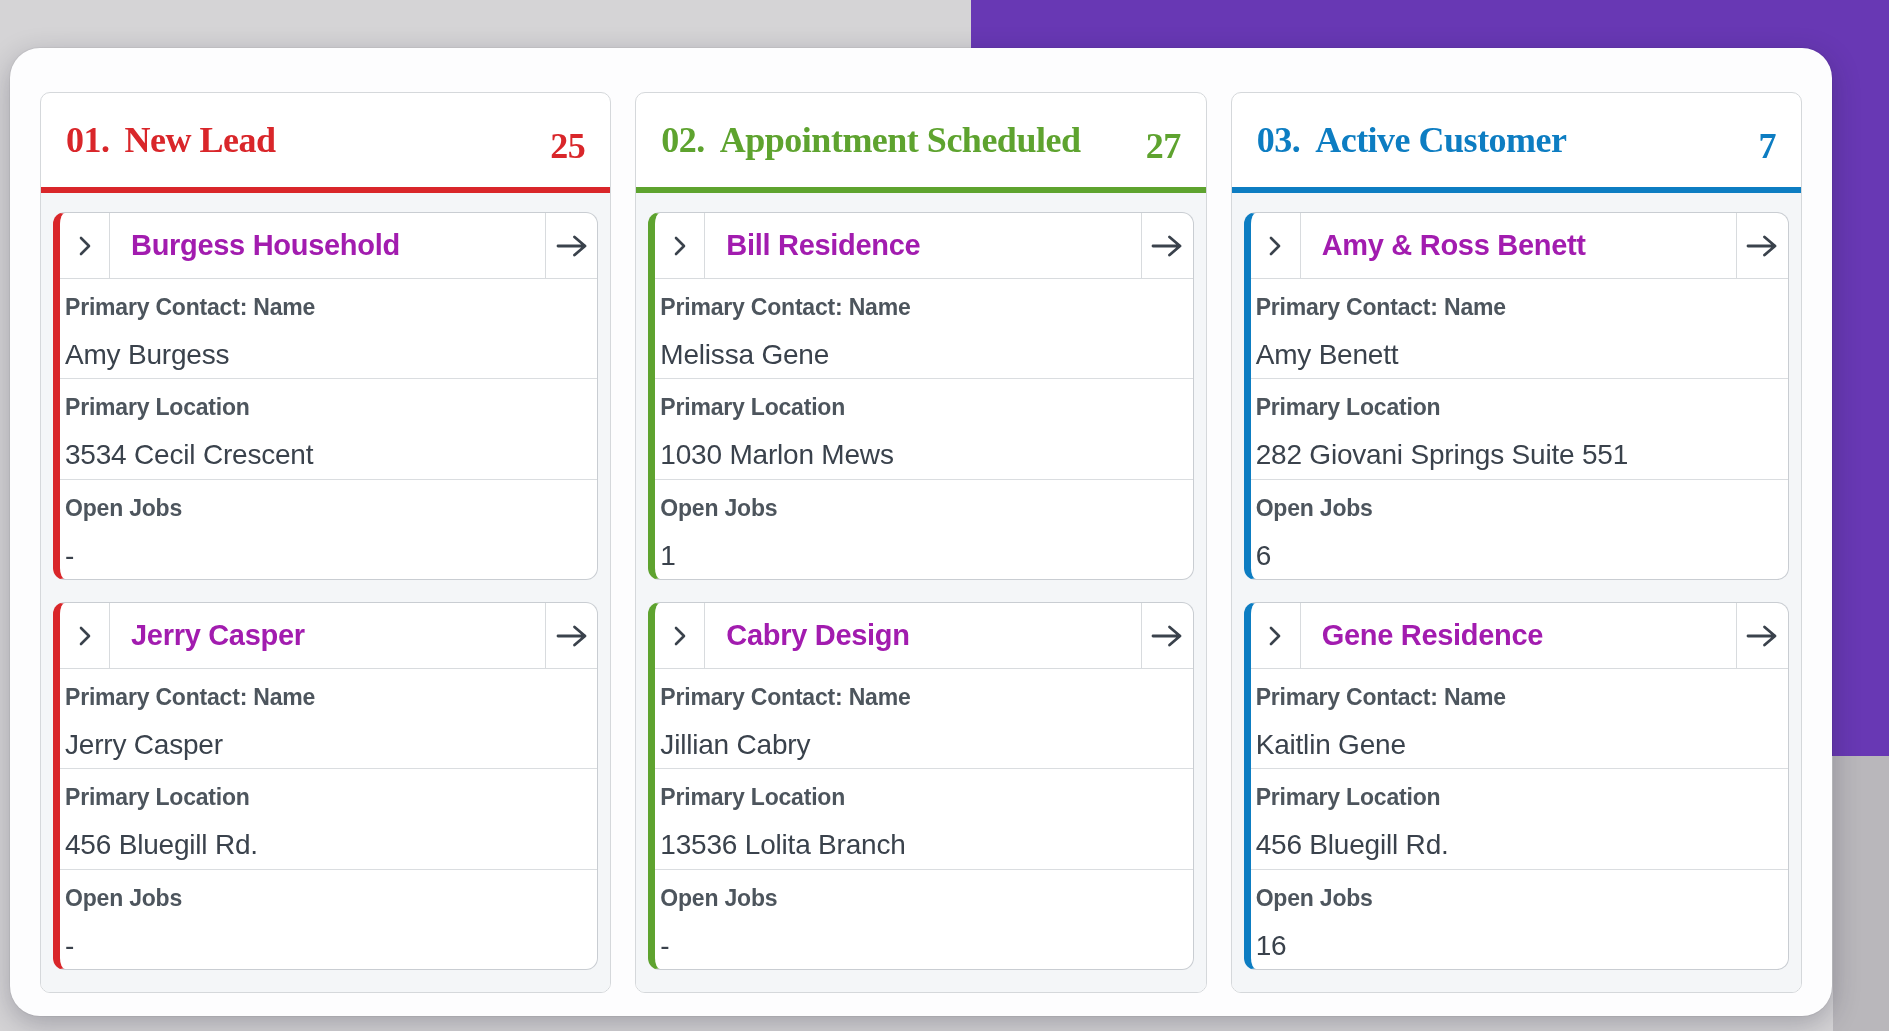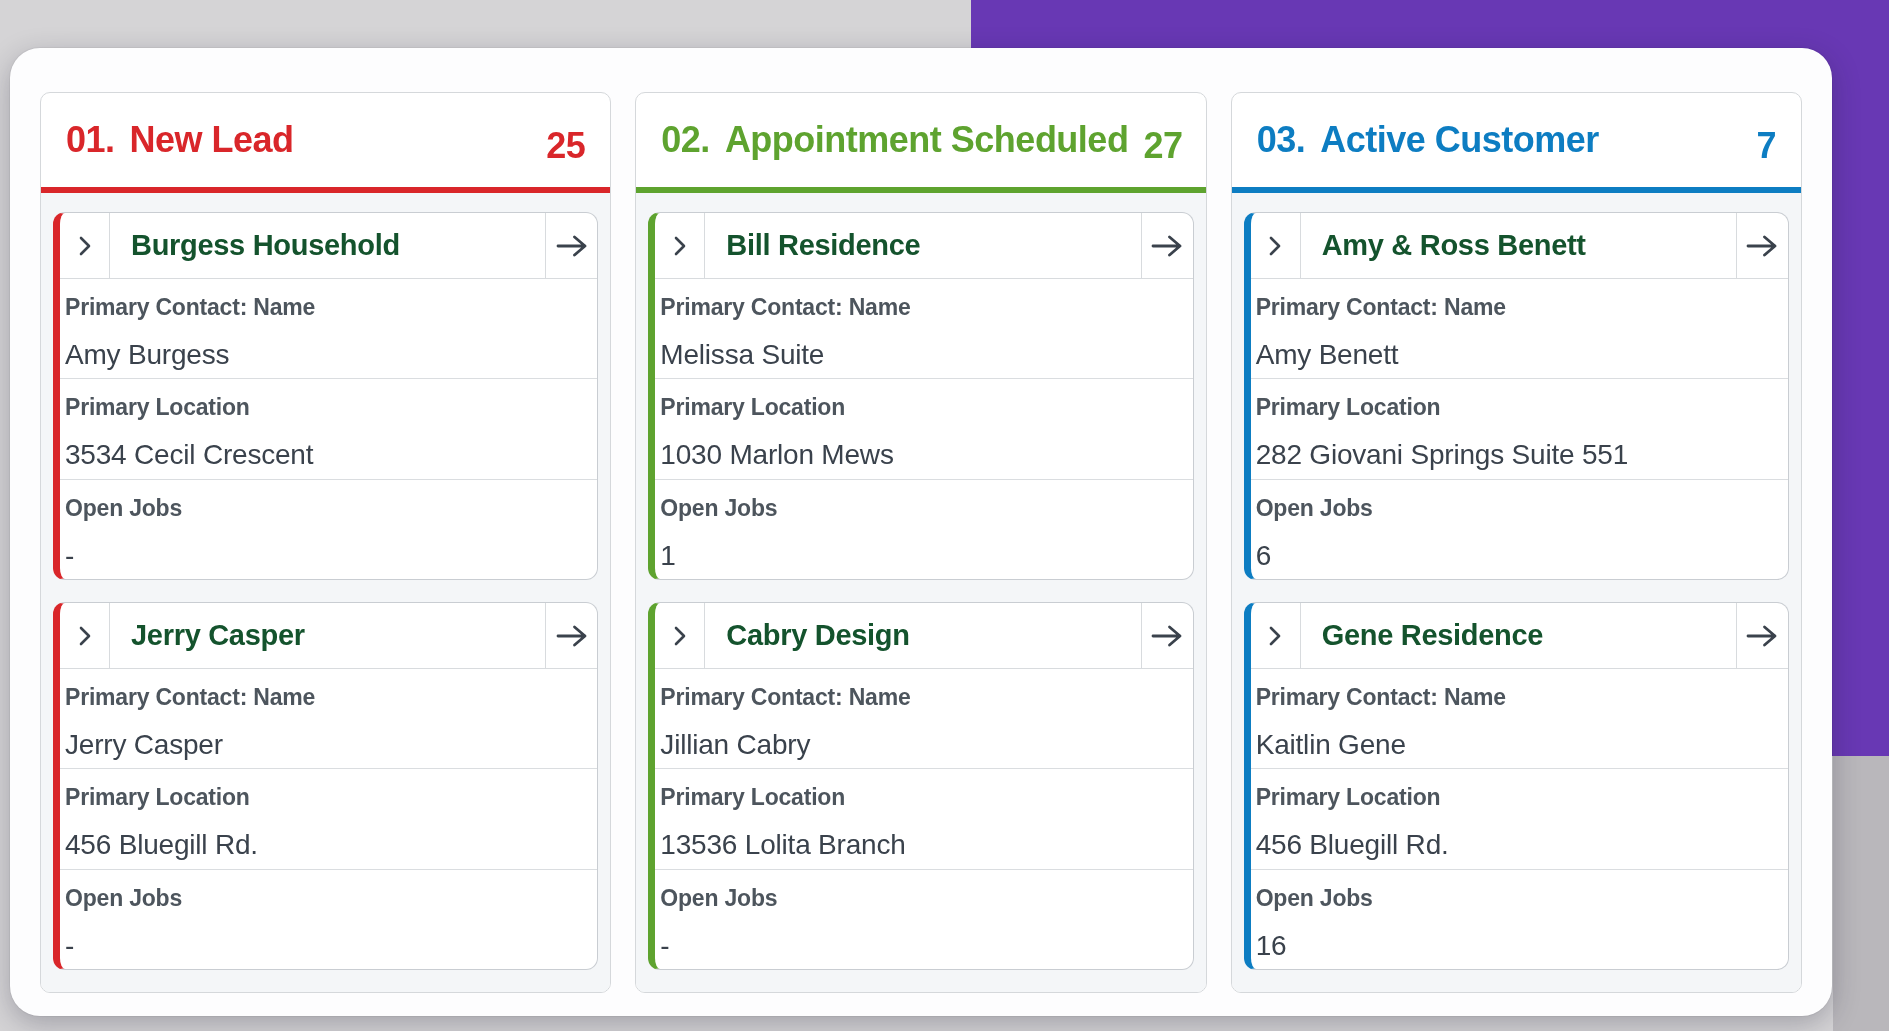--- a/index.html
+++ b/index.html
@@ -23,21 +23,21 @@
     flex:1 1 0; display:flex; flex-direction:column; min-width:0;
     background:#ffffff; border:1.5px solid #d5d8db; border-radius:10px; overflow:hidden;
   }
   .col--red   { --accent:#d9262a; }
   .col--green { --accent:#5ea32f; }
   .col--blue  { --accent:#0d7dc2; }
 
   .col-header {
     height:94px; flex:none; display:flex; align-items:center; gap:15px;
     padding:0 25px; color:var(--accent);
-    font-size:36px; font-weight:bold; letter-spacing:-0.5px; white-space:nowrap;
+    font-size:36px; font-weight:bold; letter-spacing:-0.5px; white-space:nowrap;font-family:Liberation Serif, serif;
   }
   .col-count { margin-left:auto;margin-top:12px; }
   .col-underline { height:6px; flex:none; background:var(--accent); }
 
   .col-body {
     flex:1; background:#f4f6f8; padding:19px 12px 0 12px;
     display:flex; flex-direction:column; gap:22px;
   }
 
   .lead-card {
@@ -47,21 +47,21 @@
   }
   .card-head { height:66px; flex:none; display:flex; align-items:stretch; border-bottom:1.5px solid #d8dbde; }
   .icon-cell {
     flex:none; display:flex; align-items:center; justify-content:center;
     background:transparent; border:none; padding:0; cursor:pointer;
   }
   .chev-cell  { width:50px; border-right:1.5px solid #d8dbde; }
   .arrow-cell { width:52px; border-left:1.5px solid #d8dbde; }
   .card-name {
     flex:1; display:flex; align-items:center; padding-left:21px; min-width:0;
-    font-size:29px; font-weight:bold; color:#14532d; letter-spacing:-0.3px; white-space:nowrap;
+    font-size:29px; font-weight:bold; color:#a21caf; letter-spacing:-0.3px; white-space:nowrap;
   }
   .card-section { flex:1 1 0; padding:15px 16px 0 5px; border-bottom:1.5px solid #dadde0; }
   .card-section:last-child { border-bottom:none; }
   .f-label { font-size:23px; font-weight:bold; color:#4d555d; letter-spacing:-0.2px; }
   .f-value { font-size:28px; color:#3a424c; margin-top:18px; letter-spacing:-0.2px; }
 </style>
 </head>
 <body>
 
 <div class="purple-banner"></div>
@@ -156,21 +156,21 @@
             </button>
             <div class="card-name">Bill Residence</div>
             <button class="icon-cell arrow-cell">
               <svg width="34" height="26" viewBox="0 0 34 26">
                   <path d="M3 13 H30 M19.5 4 L30 13 L19.5 22" fill="none" stroke="#3a424c" stroke-width="2.8" stroke-linecap="round" stroke-linejoin="round"></path>
                 </svg>
             </button>
           </div>
           <div class="card-section">
             <div class="f-label">Primary Contact: Name</div>
-            <div class="f-value">Melissa Suite</div>
+            <div class="f-value">Melissa Gene</div>
           </div>
           <div class="card-section">
             <div class="f-label">Primary Location</div>
             <div class="f-value">1030 Marlon Mews</div>
           </div>
           <div class="card-section">
             <div class="f-label">Open Jobs</div>
             <div class="f-value">1</div>
           </div>
         </article>

